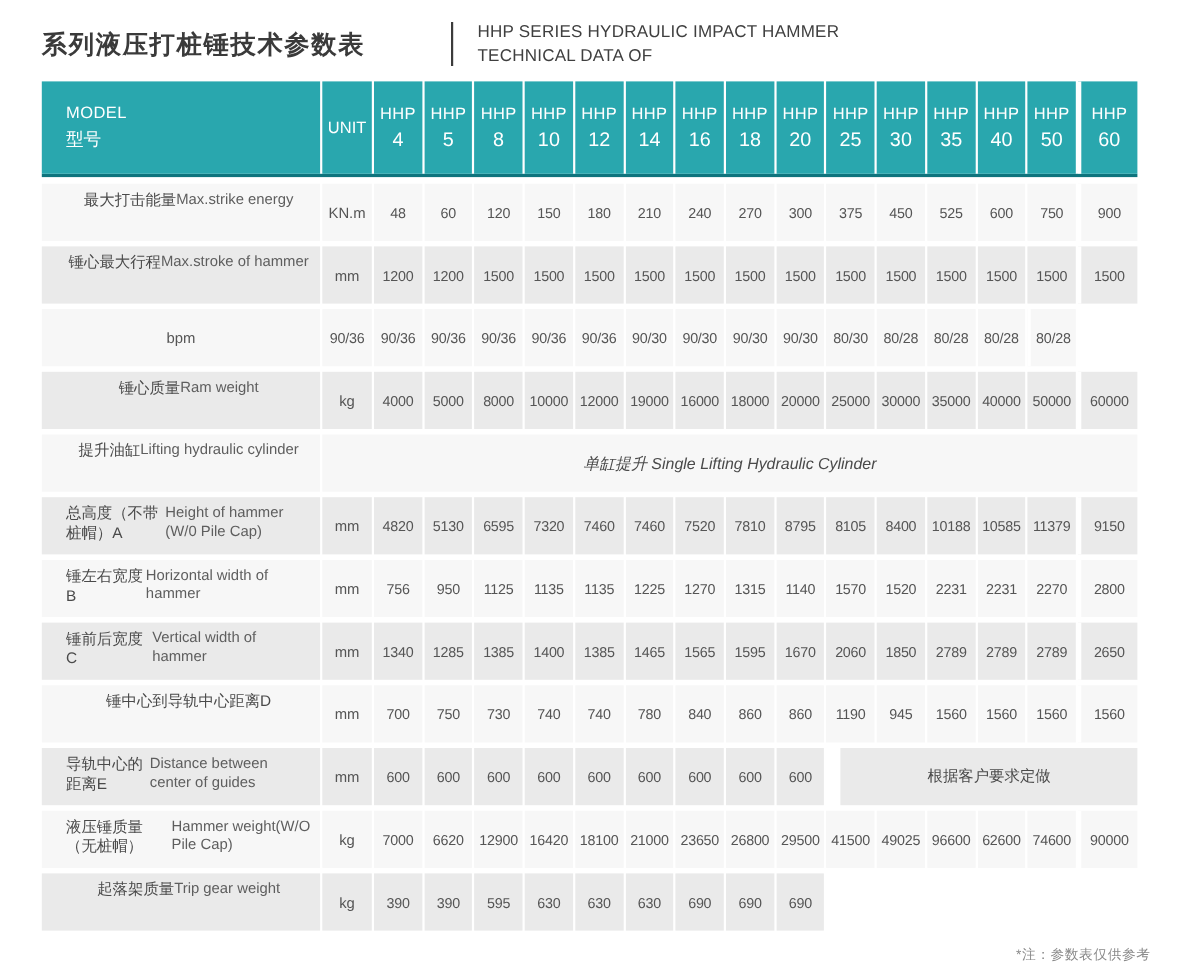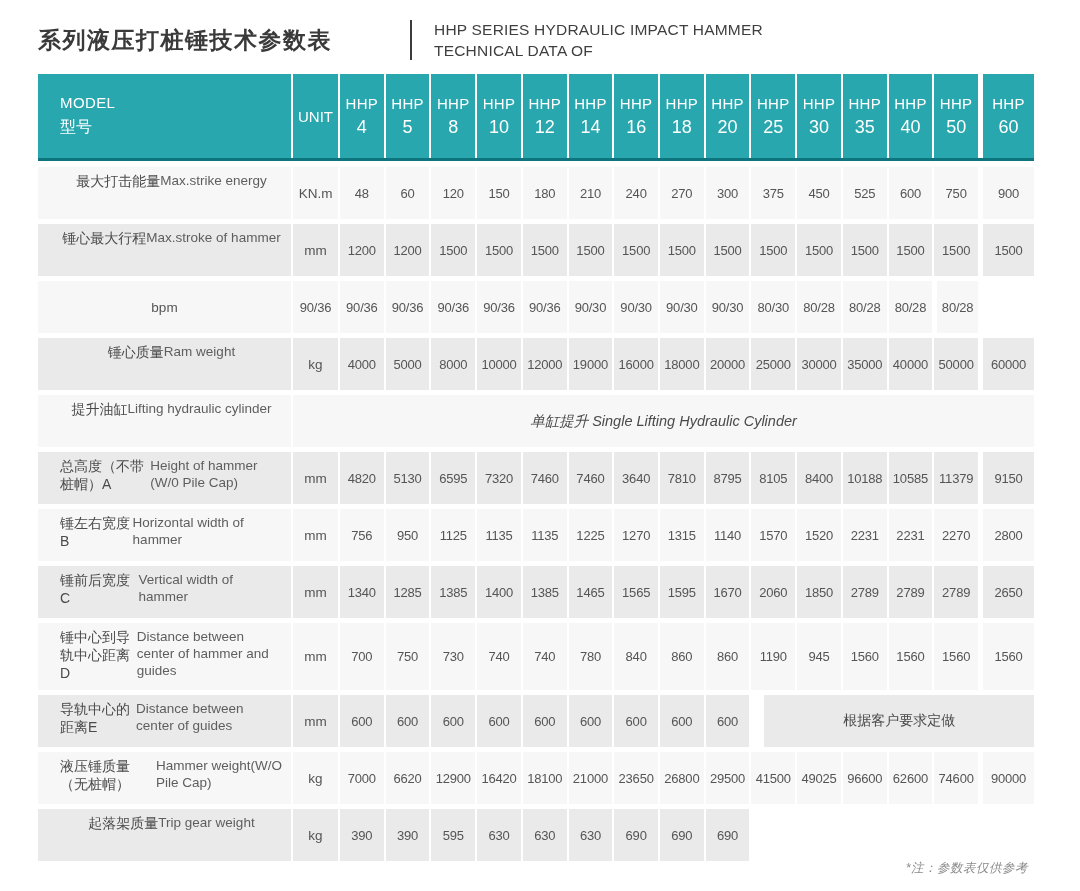--- a/index.html
+++ b/index.html
@@ -35,21 +35,21 @@
   .brow .cell.empty{background:transparent;}
   .label-cell{flex-direction:row;align-items:flex-start !important;justify-content:center;padding:6px 8px 6px 22px;}
   .lab-zh{font-size:14px;color:#4a4a4a;margin-bottom:3px;}
   .lab-en{font-size:13.5px;color:#5e5e5e;line-height:1.25;}
   .unit-cell{font-size:13.5px;color:#555555;}
   .val-cell{font-size:13px;color:#555555;letter-spacing:-.2px;}
   .merged-cell{grid-column:2 / 18;font-size:14.5px;color:#4a4a4a;font-style:italic;}
   .tail-cell{grid-column:12 / 18;font-size:14px;color:#4a4a4a;margin-left:13px;}
 
   
-  .footnote{position:absolute;right:44px;top:860px;font-size:12.5px;color:#8a8a8a;letter-spacing:.5px;font-style:italic;}
+  .footnote{position:absolute;right:26px;top:860px;font-size:12.5px;color:#8a8a8a;letter-spacing:.5px;}
 </style>
 </head>
 <body>
 
 <div class="page">
 
   <div class="titlebar">
     <h1 class="title-zh">系列液压打桩锤技术参数表</h1>
     <div class="title-divider"></div>
     <div class="title-en">
@@ -223,21 +223,21 @@
             <div class="lab-zh">总高度（不带桩帽）A</div>
             <div class="lab-en">Height of hammer (W/0 Pile Cap)</div>
           </div>
           <div class="cell unit-cell">mm</div>
           <div class="cell val-cell">4820</div>
           <div class="cell val-cell">5130</div>
           <div class="cell val-cell">6595</div>
           <div class="cell val-cell">7320</div>
           <div class="cell val-cell">7460</div>
           <div class="cell val-cell">7460</div>
-          <div class="cell val-cell">3640</div>
+          <div class="cell val-cell">7520</div>
           <div class="cell val-cell">7810</div>
           <div class="cell val-cell">8795</div>
           <div class="cell val-cell">8105</div>
           <div class="cell val-cell">8400</div>
           <div class="cell val-cell">10188</div>
           <div class="cell val-cell">10585</div>
           <div class="cell val-cell">11379</div>
           <div class="cell val-cell col-last">9150</div>
         </div>
         <div class="grid-row brow odd">
@@ -280,21 +280,20 @@
           <div class="cell val-cell">2060</div>
           <div class="cell val-cell">1850</div>
           <div class="cell val-cell">2789</div>
           <div class="cell val-cell">2789</div>
           <div class="cell val-cell">2789</div>
           <div class="cell val-cell col-last">2650</div>
         </div>
         <div class="grid-row brow odd">
           <div class="cell label-cell">
             <div class="lab-zh">锤中心到导轨中心距离D</div>
-            <div class="lab-en">Distance between center of hammer and guides</div>
           </div>
           <div class="cell unit-cell">mm</div>
           <div class="cell val-cell">700</div>
           <div class="cell val-cell">750</div>
           <div class="cell val-cell">730</div>
           <div class="cell val-cell">740</div>
           <div class="cell val-cell">740</div>
           <div class="cell val-cell">780</div>
           <div class="cell val-cell">840</div>
           <div class="cell val-cell">860</div>

